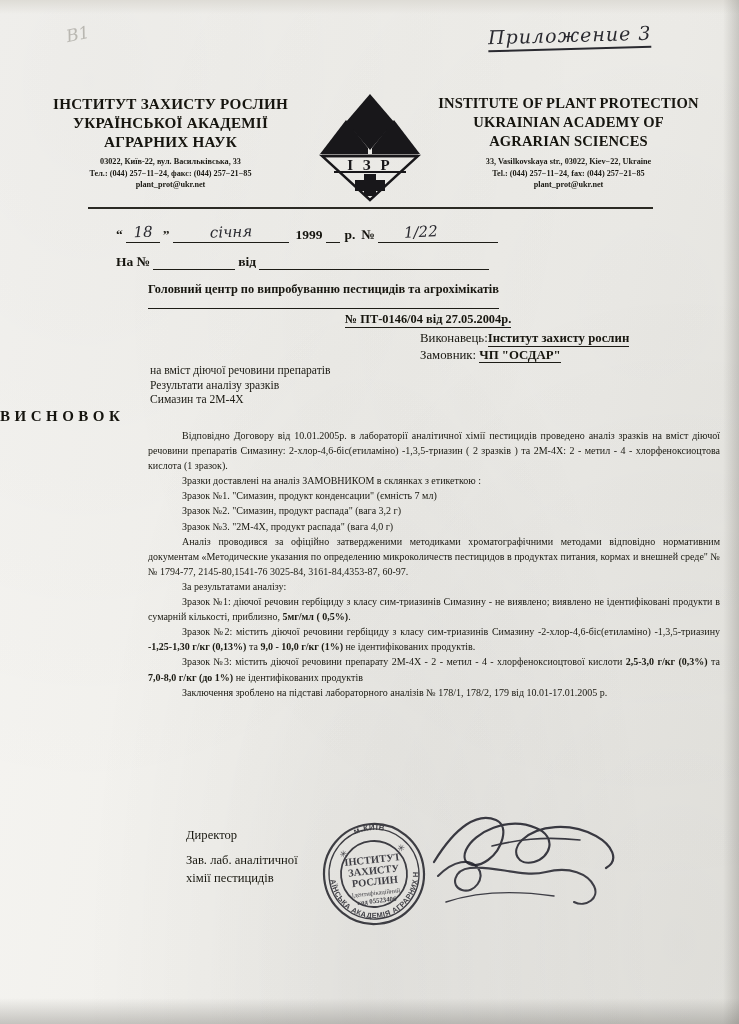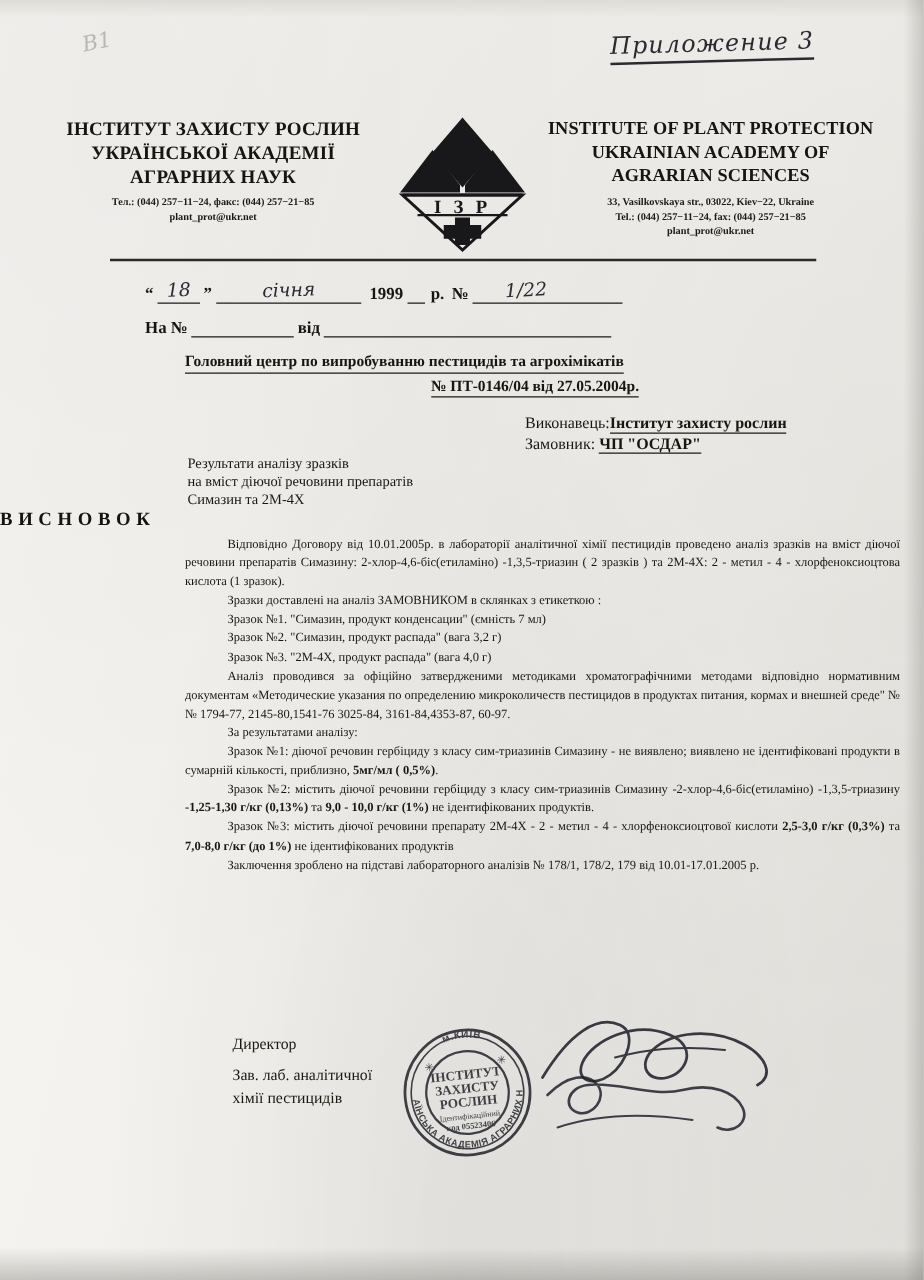--- a/index.html
+++ b/index.html
@@ -145,21 +145,21 @@
     position: absolute; left: 148px; top: 281px; width: 560px;
     font-family: "Liberation Serif", serif;
     font-weight: bold;
     font-size: 12.4px;
     line-height: 16px;
     color: #17160f;
   }
   .addressee .l1 {
     display: inline-block;
     border-bottom: 1.4px solid #1d1c16;
-    padding-bottom: 1px;
+    padding-bottom: 11px;
   }
   .addressee .l2 {
     display: block;
     text-align: center;
     margin-top: 2px;
   }
   .addressee .l2 span {
     border-bottom: 1.4px solid #1d1c16;
     padding-bottom: 1px;
   }
@@ -261,20 +261,21 @@
     <span class="u">Приложение 3</span>
   </div>
 
   <div class="letterhead">
 
     <div class="lh-col">
       <div class="lh-title">ІНСТИТУТ ЗАХИСТУ РОСЛИН</div>
       <div class="lh-title">УКРАЇНСЬКОЇ АКАДЕМІЇ</div>
       <div class="lh-title">АГРАРНИХ НАУК</div>
       <div class="lh-meta">
+        <div>03022, Київ-22, вул. Васильківська, 33</div>
         <div>Тел.: (044) 257−11−24, факс: (044) 257−21−85</div>
         <div>plant_prot@ukr.net</div>
       </div>
     </div>
 
     <div class="lh-logo">
       <svg viewBox="0 0 108 112" width="108" height="112" aria-hidden="true">
 
         <polygon points="54,2 78,30 54,58 30,30" fill="#18171a"></polygon>
 
@@ -351,22 +352,22 @@
     <div class="row">
       <span class="lbl">Виконавець:</span><span class="val">Інститут захисту рослин</span>
     </div>
     <div class="row">
       <span class="lbl">Замовник:</span>
       <span class="val">ЧП "ОСДАР"</span>
     </div>
   </div>
 
   <div class="subject">
+    <div>на вміст діючої речовини препаратів</div>
     <div>Результати аналізу зразків</div>
-    <div>на вміст діючої речовини препаратів</div>
     <div>Симазин та 2М-4Х</div>
   </div>
 
   <div class="doctitle">ВИСНОВОК</div>
 
   <div class="body">
     <p>Відповідно Договору від 10.01.2005р. в лабораторії аналітичної хімії пестицидів проведено аналіз зразків   на вміст діючої речовини препаратів Симазину:   2-хлор-4,6-біс(етиламіно) -1,3,5-триазин ( 2 зразків ) та 2М-4Х:   2 - метил - 4 - хлорфеноксиоцтова кислота (1 зразок).</p>
     <p class="flat">Зразки  доставлені на аналіз   ЗАМОВНИКОМ в  склянках з етикеткою :</p>
     <p class="tight">Зразок №1. "Симазин, продукт конденсации" (ємність 7 мл)</p>
     <p class="tight">Зразок №2. "Симазин, продукт распада"   (вага 3,2 г)</p>

